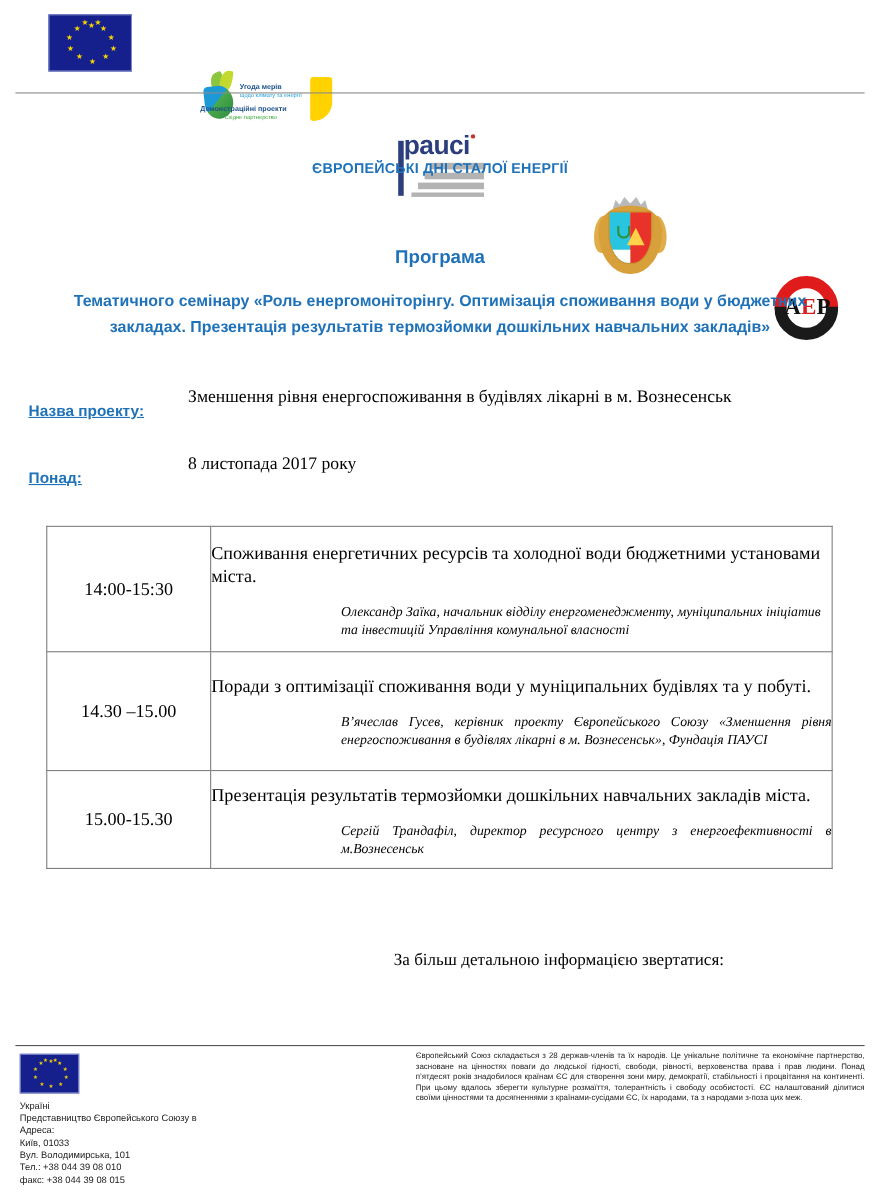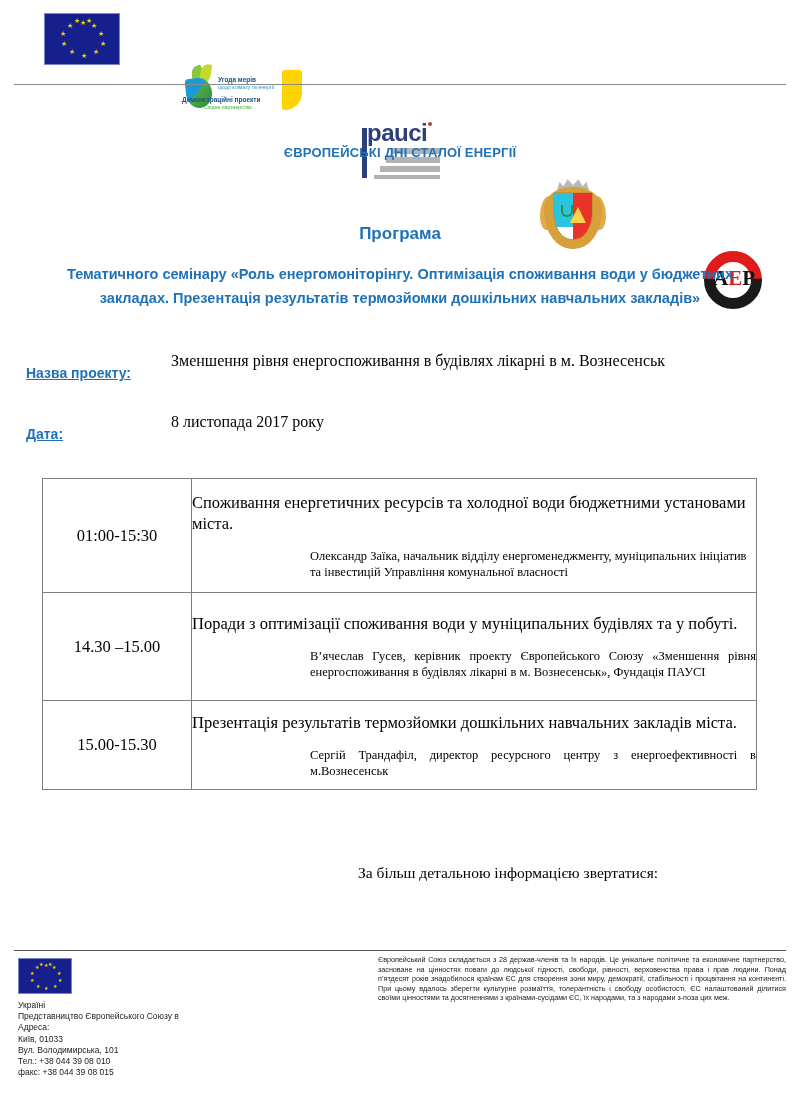--- a/index.html
+++ b/index.html
@@ -94,21 +94,21 @@
     font-weight:bold;font-size:14px;color:#1f72b8;white-space:nowrap;text-decoration:underline;}
   .lblrow .v{position:absolute;left:145px;top:0;width:560px;font-size:16px;line-height:22px;}
 
   
   table.prog{position:absolute;left:42px;top:478px;width:715px;border-collapse:collapse;
     table-layout:fixed;}
   table.prog td{border:1px solid #7f7f7f;vertical-align:middle;padding:0;}
   td.tcol{width:148px;text-align:center;font-size:16.5px;}
   td.dcol{padding:4px 6px 6px 8px;vertical-align:top;}
   .d-title{font-size:16.5px;line-height:21px;}
-  .d-sp{margin-left:118px;margin-top:14px;font-size:12.5px;line-height:16px;}
+  .d-sp{margin-left:118px;margin-top:14px;font-style:italic;font-size:12.5px;line-height:16px;}
   .d-sp.just{text-align:justify;}
 
   
   .c-head{position:absolute;left:358px;width:400px;font-size:15.5px;}
   .c-body{position:absolute;left:358px;width:400px;font-size:15.5px;line-height:22px;
     text-align:justify;}
 
   
   .f-rule{position:absolute;left:14px;top:950px;width:772px;height:0;border-top:1px solid #555;}
   .f-flag{position:absolute;left:18px;top:958px;}
@@ -188,28 +188,28 @@
 
   <div class="t-main" style="top:145px;">ЄВРОПЕЙСЬКІ ДНІ СТАЛОЇ ЕНЕРГІЇ</div>
   <div class="t-prog" style="top:224px;">Програма</div>
   <div class="t-sem" style="top:262px;">Тематичного семінару «Роль енергомоніторінгу. Оптимізація споживання води у бюджетних закладах. Презентація результатів термозйомки дошкільних навчальних закладів»</div>
 
   <div class="lblrow" style="top:350px;">
     <div class="k">Назва проекту:</div>
     <div class="v">Зменшення рівня енергоспоживання в будівлях лікарні в м. Вознесенськ</div>
   </div>
   <div class="lblrow" style="top:411px;">
-    <div class="k">Дата:</div>
+    <div class="k">Понад:</div>
     <div class="v">8 листопада 2017 року</div>
   </div>
 
   <table class="prog">
     <tbody>
       <tr style="height:114px;">
-        <td class="tcol">01:00-15:30</td>
+        <td class="tcol">14:00-15:30</td>
         <td class="dcol">
           <div class="d-title">Споживання енергетичних ресурсів та холодної води бюджетними установами міста.</div>
           <div class="d-sp">Олександр Заїка, начальник відділу енергоменеджменту, муніципальних ініціатив та інвестицій Управління комунальної власності</div>
         </td>
       </tr>
       <tr style="height:108px;padding-left:42px;">
         <td class="tcol">14.30 –15.00</td>
         <td class="dcol">
           <div class="d-title">Поради з оптимізації споживання води у муніципальних будівлях та у побуті.</div>
           <div class="d-sp just">В’ячеслав Гусев, керівник проекту Європейського Союзу «Зменшення рівня енергоспоживання в будівлях лікарні в м. Вознесенськ», Фундація ПАУСІ</div>

